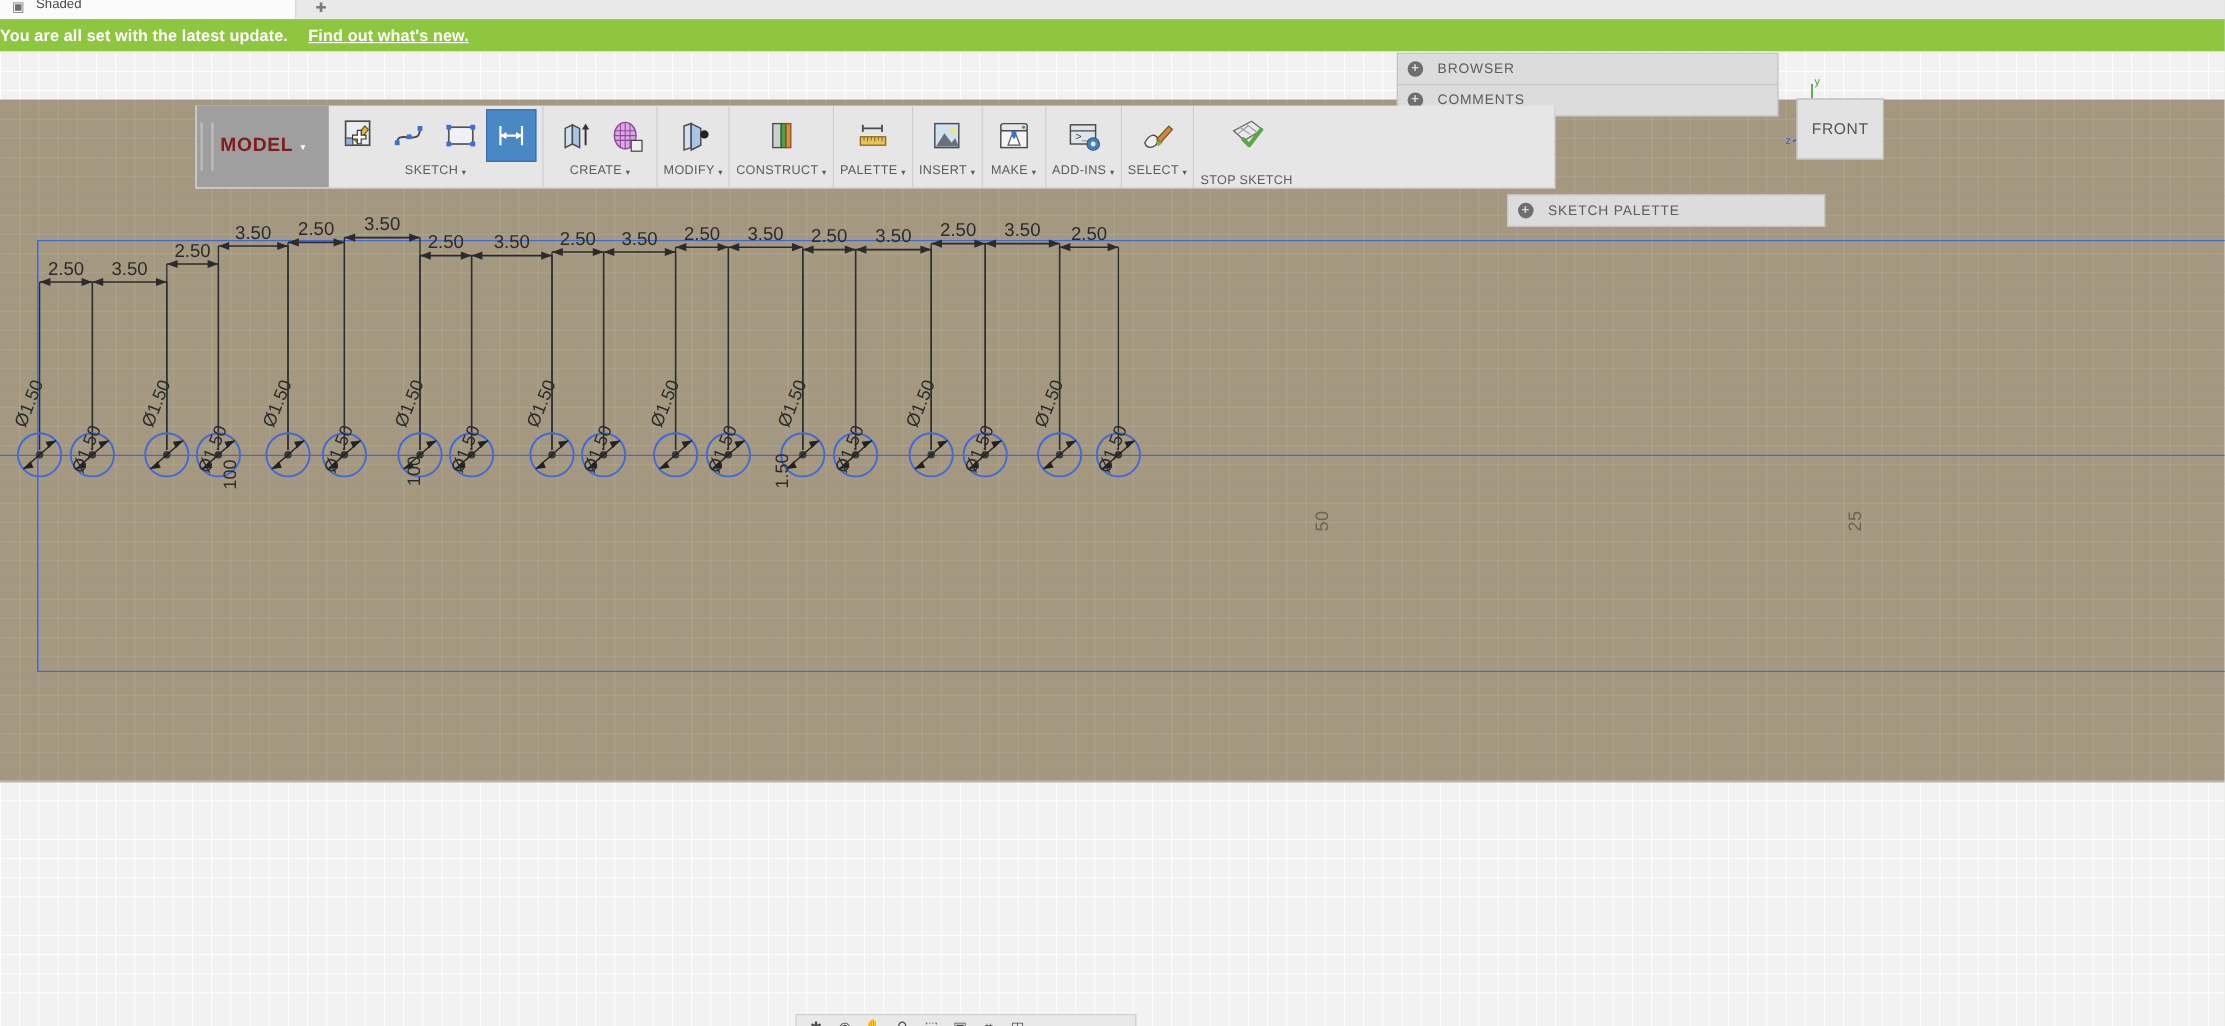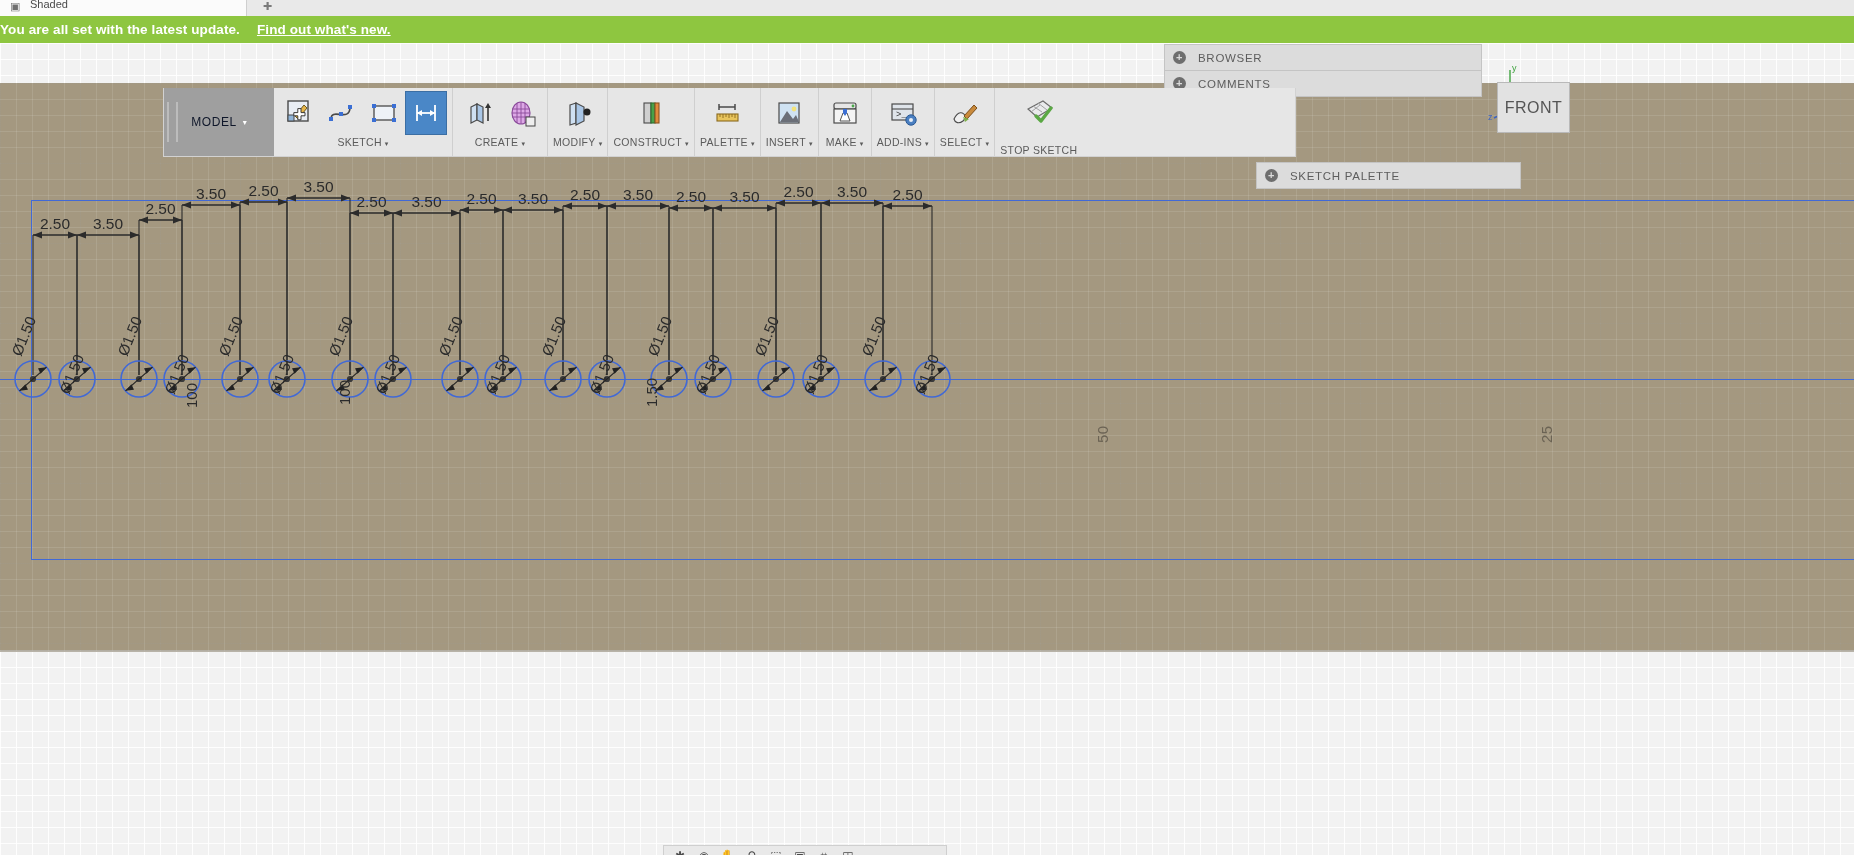--- a/index.html
+++ b/index.html
@@ -68,21 +68,21 @@
     position:absolute;left:163px;top:88px;width:1131px;height:68px;
     background:#e6e6e6;border:1px solid #d2d2d2;border-top:none;
     display:flex;align-items:stretch;
   }
   #model-block{
     width:110px;background:#9f9f9f;display:flex;align-items:center;justify-content:center;
     position:relative;
   }
   #grip{position:absolute;left:3px;top:14px;width:7px;height:40px;
         border-left:2px solid #bcbcbc;border-right:2px solid #bcbcbc;}
-  #model-label{color:#0f172a;font-size:12px;font-weight:normal;letter-spacing:.6px;}
+  #model-label{color:#7f1d1d;font-size:16px;font-weight:bold;letter-spacing:.6px;}
   #model-caret{color:#ffffff;font-size:8px;margin-left:6px;}
   #groups{flex:1;display:flex;align-items:flex-start;}
   .group{display:flex;flex-direction:column;align-items:center;justify-content:flex-start;
          height:100%;border-right:1px solid #cfcfcf;padding:0 5px;box-sizing:border-box;}
   .group:last-child{border-right:none;gap:12px;}
   .grp-icons{display:flex;align-items:center;height:50px;}
   .grp-label{font-size:10.5px;color:#5b5b5b;letter-spacing:.3px;white-space:nowrap;
              display:flex;align-items:flex-end;gap:3px;margin-top:-2px;}
   .grp-label .cc{font-size:7px;}
   .tool{width:42px;height:44px;display:flex;align-items:center;justify-content:center;cursor:pointer;}
@@ -99,21 +99,21 @@
   #panel-sketch-palette{left:1256px;top:162px;width:263px;}
   .panel .plus{
     width:13px;height:13px;border-radius:50%;background:#6e6e6e;color:#dcdcdc;
     font-size:11px;line-height:12px;text-align:center;font-weight:bold;margin:0 12px 0 8px;flex:none;
   }
 
   
   #viewcube{position:absolute;left:1497px;top:82px;width:71px;height:49px;
             background:#e2e2e2;border:1px solid #b9b9b9;
             display:flex;align-items:center;justify-content:center;
-            font-size:16px;color:#555;letter-spacing:.5px;}
+            font-size:13px;color:#555;letter-spacing:.5px;}
   #axis-triad{position:absolute;left:1488px;top:60px;width:46px;height:60px;}
 
   
   .axis-num{position:absolute;font-size:15px;color:#6b6354;
             transform:rotate(-90deg);transform-origin:left top;letter-spacing:.5px;}
 
   
   #bottom-bar{position:absolute;left:663px;top:845px;width:270px;height:20px;
               background:#e9e9e9;border:1px solid #cfcfcf;display:flex;align-items:center;gap:4px;padding:0 6px;}
   .bt{width:20px;height:16px;display:flex;align-items:center;justify-content:center;color:#4a4a4a;font-size:12px;}

